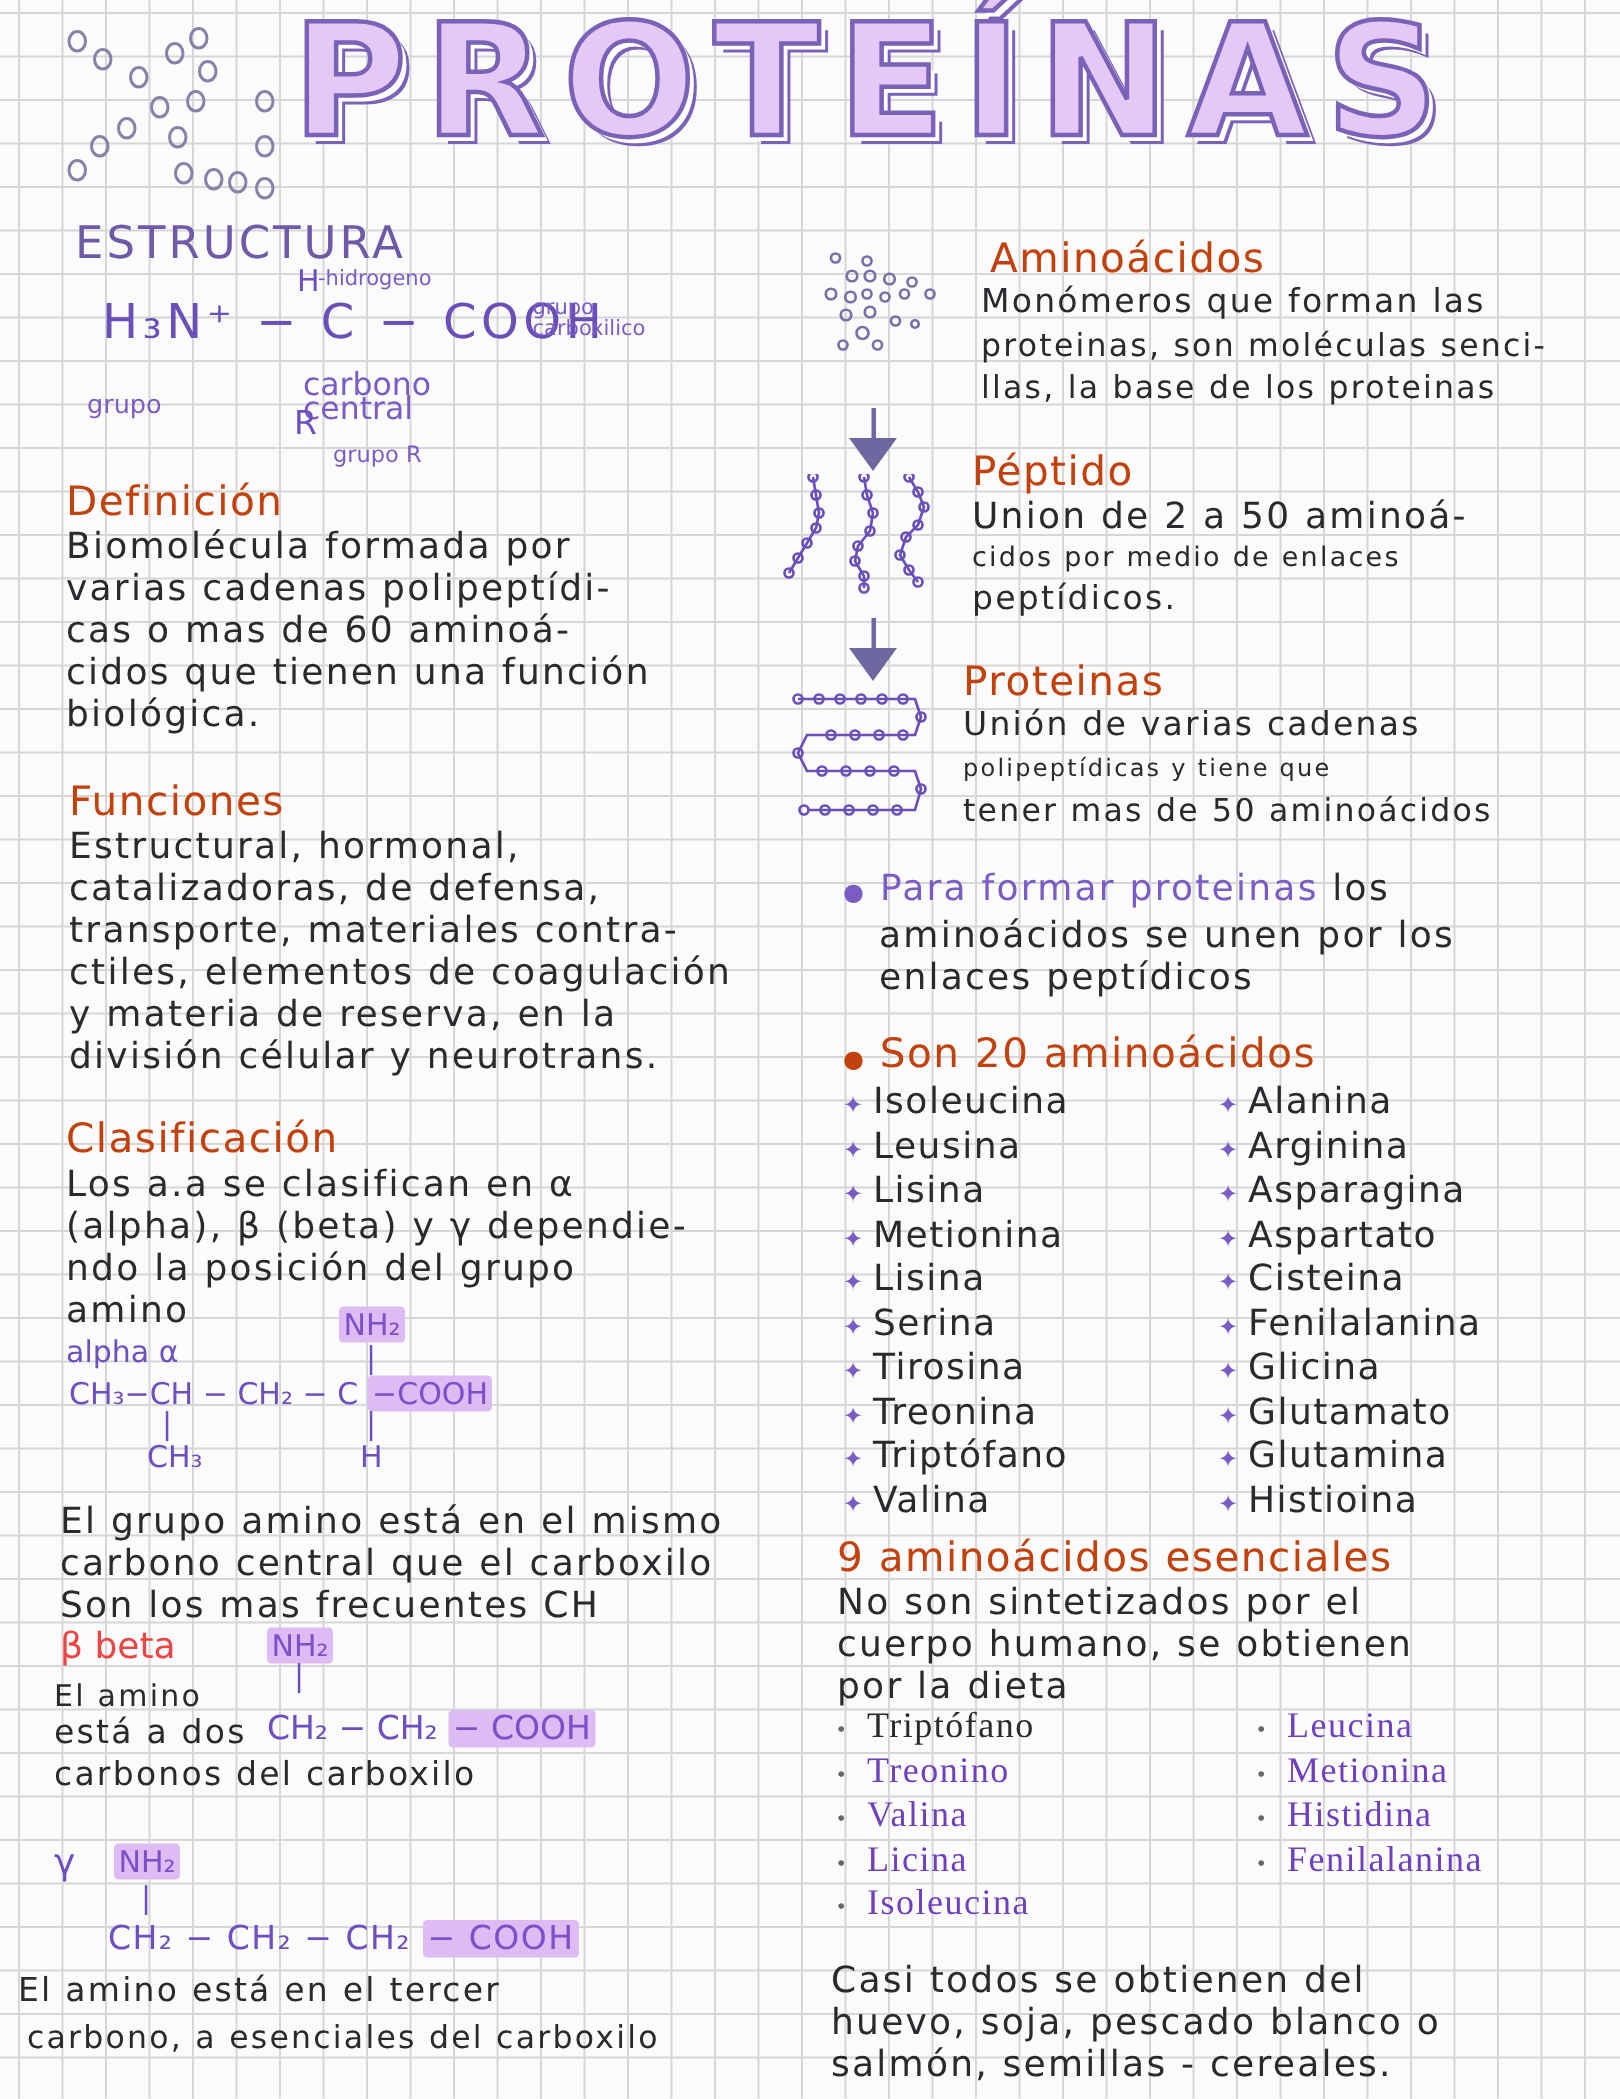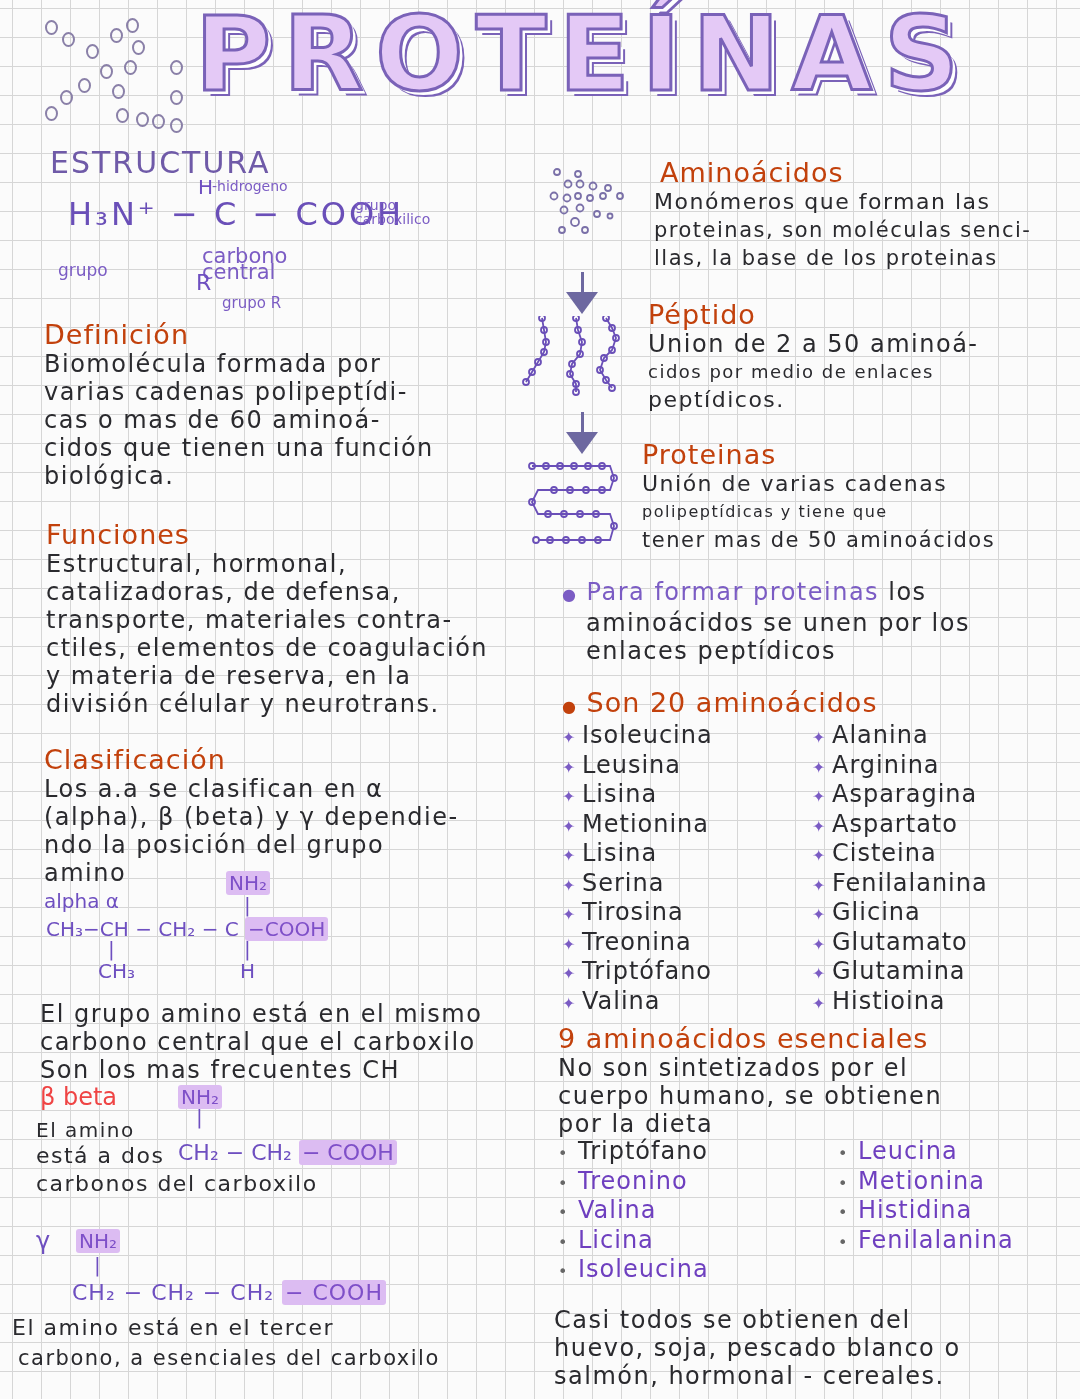--- a/index.html
+++ b/index.html
@@ -28,21 +28,21 @@
     position: absolute; width: 9px; height: 11px; border: 2px solid #8a80a8; border-radius: 50%;
   }
   .h { font-size: 27px; color: #c2410c; font-family: "DejaVu Sans", sans-serif; letter-spacing: 1px; line-height: 30px; }
   .p { font-size: 24px; line-height: 28px; letter-spacing: 1.5px; font-family: "DejaVu Sans", sans-serif; color: #2a2a2e; }
   .small { font-size: 14px; color: #7b5cc4; }
   .chem { font-family: "DejaVu Sans", sans-serif; color: #6e4fc0; font-size: 20px; line-height: 22px; }
   .big-chem { font-size: 32px; color: #6a4fb8; letter-spacing: 3px; }
   ul.list { list-style: none; margin: 0; padding: 0; }
   ul.list li { font-size: 24px; line-height: 27.5px; letter-spacing: 1px; color: #2a2a2e; white-space: nowrap; }
   ul.list li .mk { color: #7b5cc4; font-size: 16px; display: inline-block; width: 20px; }
-  ul.ess li { color: #6e3fbf; }
+  ul.ess li { color: #6e3fbf; font-family: Liberation Serif, serif; }
   .arrow { width: 0; height: 0; border-left: 16px solid transparent; border-right: 16px solid transparent; border-top: 22px solid #6d68a0; }
   .stem { width: 3px; height: 20px; background: #6d68a0; margin-left: 15px; }
 </style>
 </head>
 <body>
 
 <div class="abs dots" style="left:40px;top:20px;width:160px;height:100px;">
   <span style="left:5px;top:0"></span>
     <span style="left:22px;top:12px"></span>
     <span style="left:46px;top:24px"></span>
@@ -324,14 +324,14 @@
       <li><span class="mk" style="color:#666;">•</span><span>Metionina</span></li>
       <li><span class="mk" style="color:#666;">•</span><span>Histidina</span></li>
       <li><span class="mk" style="color:#666;">•</span><span>Fenilalanina</span></li>
     </ul>
   </div>
 </div>
 
 <div class="abs" style="left:554px;top:1306px;width:520px;">
   <div class="p">Casi todos se obtienen del</div>
   <div class="p">huevo, soja, pescado blanco o</div>
-  <div class="p">salmón, hormonal - cereales.</div>
+  <div class="p">salmón, semillas - cereales.</div>
 </div>
 
 </body></html>

